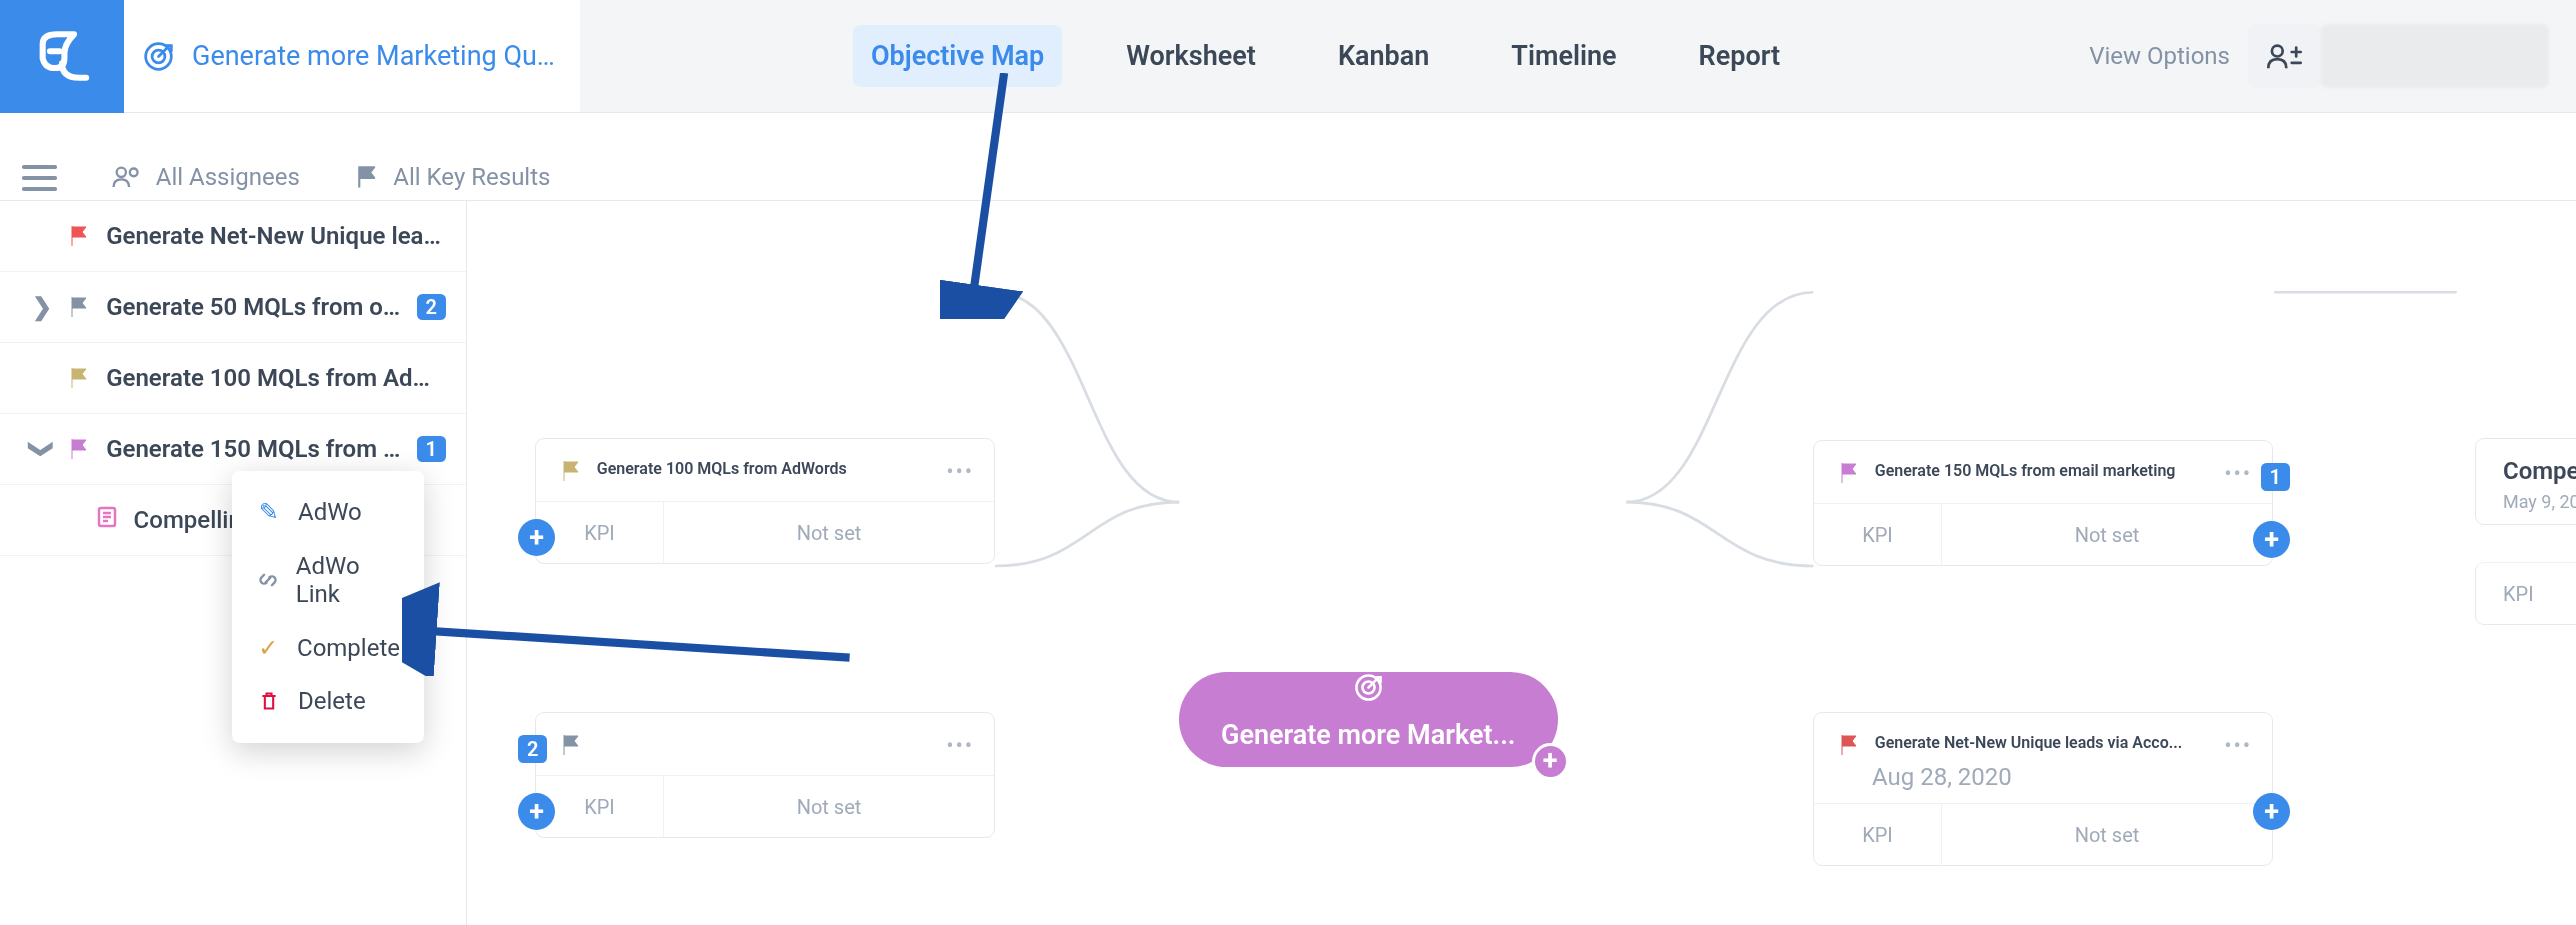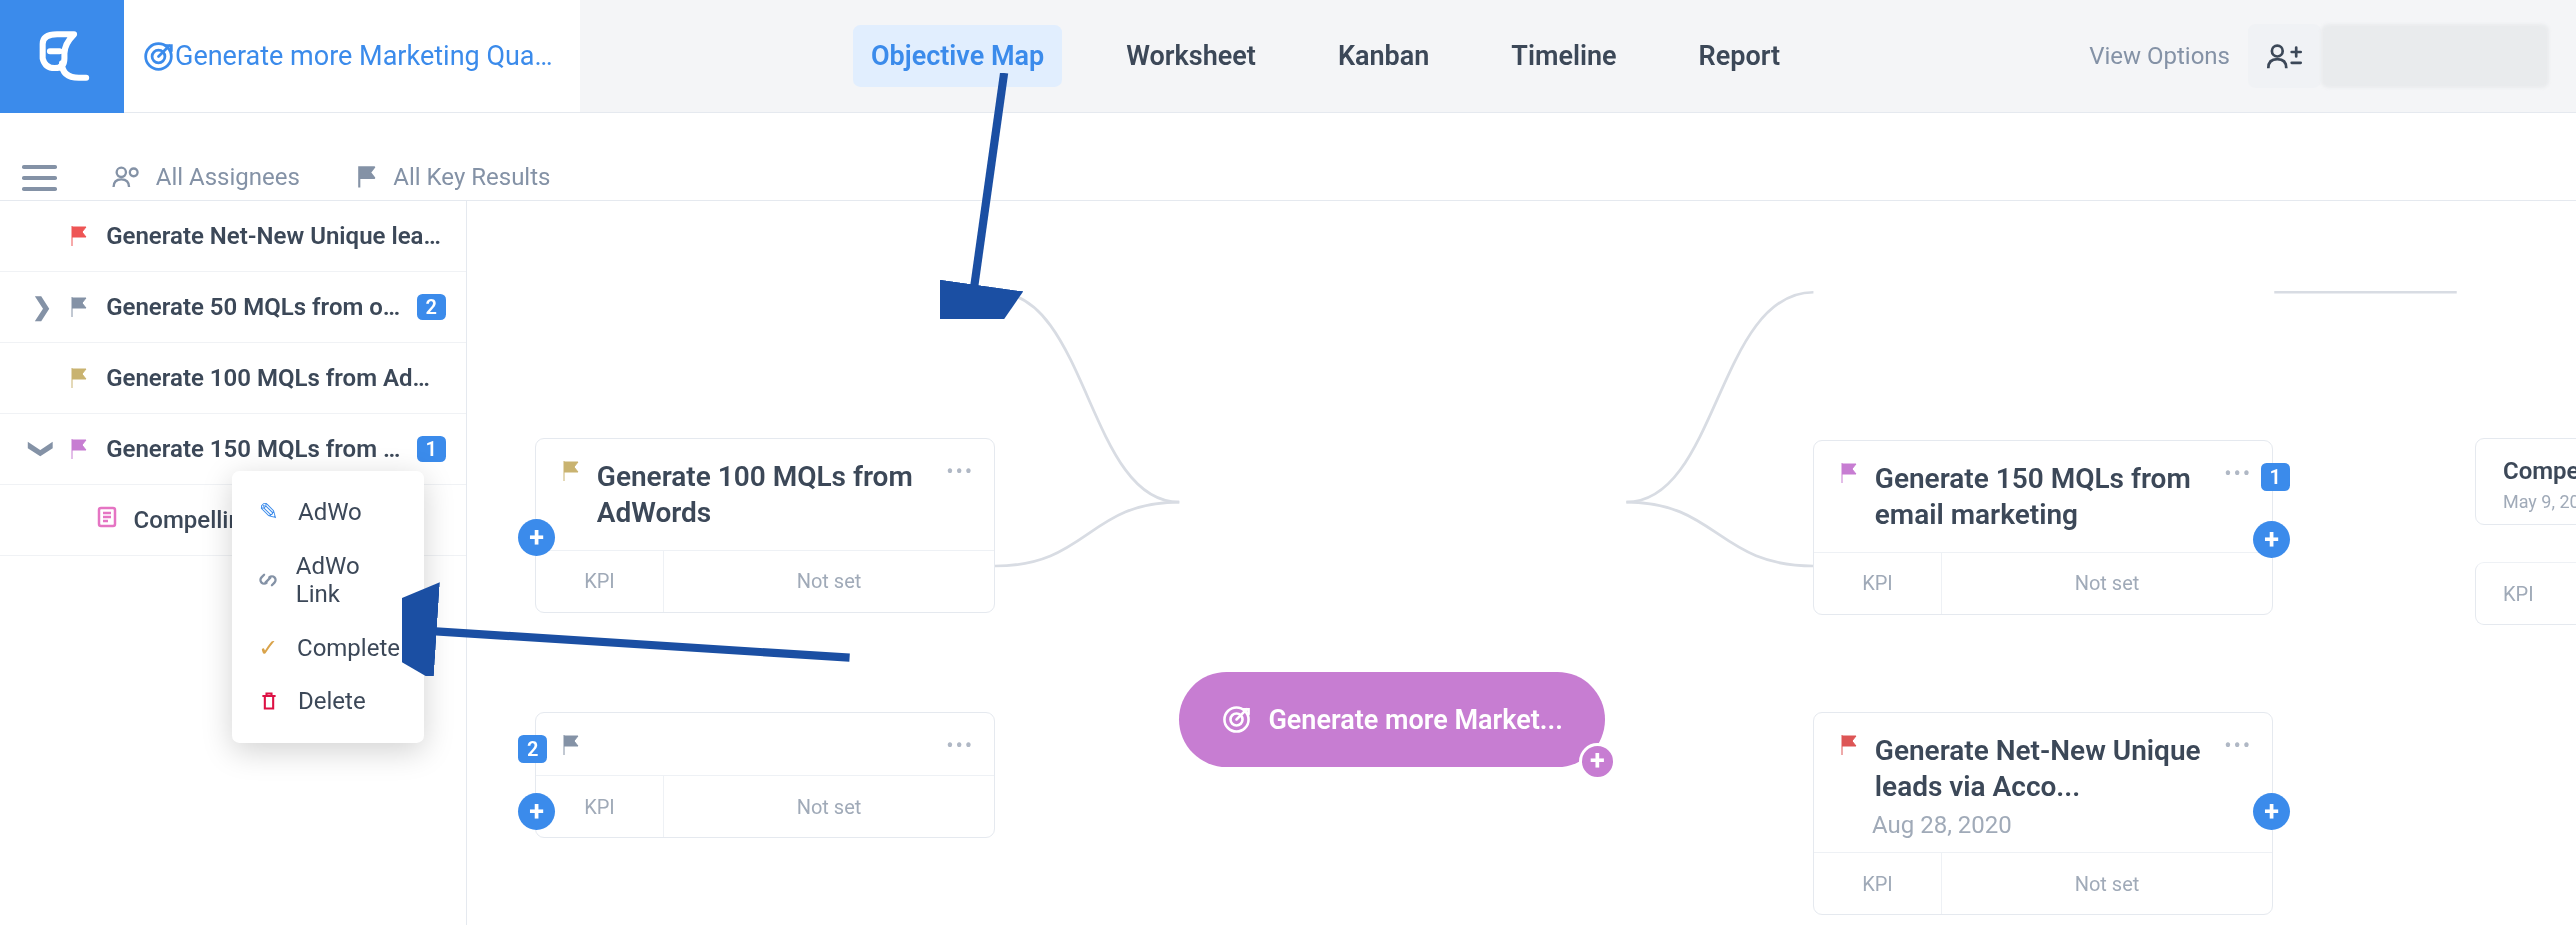--- a/index.html
+++ b/index.html
@@ -1,21 +1,21 @@
 <!DOCTYPE html>
 <html style="font-size:14.6px"><head>
 <meta charset="utf-8">
 <style>
   * { box-sizing: border-box; margin:0; padding:0; font-family: -apple-system, BlinkMacSystemFont, "Segoe UI", Roboto, Arial, sans-serif; }
   body { background:#fff; width:2576px; height:926px; overflow:hidden; position:relative; font-size:22px; color:#3c4858;}
   
   .topbar { height:113px; display:flex; align-items:center; background:#f4f5f7; border-bottom:0.9px solid #e5e9ef;}
   .logo { width:124px; height:113px; background:#3b8beb; display:flex; align-items:center; justify-content:center;}
   .logo svg { width:58px; height:58px; }
-  .title-block { display:flex; align-items:center; gap:0; padding:0 18px; height:100%; background:#fff; width:456px;}
+  .title-block { display:flex; align-items:center; gap:17px; padding:0 18px; height:100%; background:#fff; width:456px;}
   .title-block .target { width:33px; height:33px; display:flex; align-items:center; justify-content:center;}
   .title-text { color:#3b8beb; font-size:27px; white-space:nowrap; overflow:hidden; text-overflow:ellipsis;}
   .tabs { flex:1; display:flex; justify-content:center; gap:46px;}
   .tab { font-size:27px; font-weight:600; color:#3c4858; padding:14.6px 18px; border-radius:7.3px; cursor:pointer;}
   .tab.active { background:#e1eefe; color:#3b8beb; }
   .right-tools { display:flex; align-items:center; padding-right:27px;}
   .view-options { color:#8492a6; font-size:24px; padding:9px 18px;}
   .square-btn { width:73px; height:64px; border-radius:7.3px; background:#f0f2f5; display:flex; align-items:center; justify-content:center;}
   .avatar-blur { width:228px; height:64px; border-radius:7.3px; background:#e9ebed; filter:blur(1.8px);}
   
@@ -39,31 +39,31 @@
   .flag.redb path{ fill:#d55; stroke:#d55;}
   .doc-icon { color:#e574c3;}
   
   .ctx-menu { position:absolute; left:232px; top:471px; width:192px; background:#fff; border-radius:7.3px; box-shadow:0 7.3px 31px rgba(0,0,0,0.18); padding:14.6px 0; z-index:50;}
   .ctx-item { display:flex; align-items:center; gap:16.4px; padding:12.8px 24px; font-size:24px; color:#3c4858; cursor:pointer;}
   .ctx-item .ic { width:25.6px; display:flex; justify-content:center;}
   
   .canvas { position:absolute; left:467px; top:201px; right:0; bottom:0; background:#fff; overflow:hidden;}
   .node { position:absolute; background:#fff; border:0.9px solid #e5e9ef; border-radius:9px; width:460px; box-shadow:0 0 0 rgba(0,0,0,0);}
   .node-header { padding:20px 24px 18px 24px; display:flex; gap:12.8px; position:relative;}
-  .node-title { font-size:28px; font-weight:600; line-height:1.3; flex:1;}
+  .node-title { font-size:16px; font-weight:600; line-height:1.3; flex:1;}
   .node-more { position:absolute; right:20px; top:20px; color:#b0b8c5; letter-spacing:1.8px;}
   .node-date { font-size:24px; color:#a0aab8; padding:0 24px 12.8px 58px;}
   .node-footer { display:flex; border-top:0.9px solid #eef1f5; height:62px;}
   .node-footer .cell{ flex:1; display:flex; align-items:center; justify-content:center; font-size:20px; color:#a0aab8;}
   .node-footer .cell:first-child{ flex:0 0 128px; border-right:0.9px solid #eef1f5;}
   .add-circle { position:absolute; width:37px; height:37px; border-radius:50%; background:#3b8beb; color:#fff; display:flex; align-items:center; justify-content:center; font-size:27px; font-weight:700;}
   .node .add-circle.left { left:-18px; top:80px;}
   .node .add-circle.right { right:-18px; top:80px;}
   .small-badge { position:absolute; left:-18px; top:22px; background:#3b8beb; color:#fff; border-radius:5.5px; font-size:20px; padding:1.8px 9px; font-weight:600;}
-  .center-node { position:absolute; background:#c77dd2; color:#fff; border-radius:55px; height:95px; display:flex; align-items:center; gap:16.4px; padding:0 42px; font-size:27px; font-weight:600;}
+  .center-node { position:absolute; background:#c77dd2; color:#fff; border-radius:55px; height:95px; display:flex; align-items:center; gap:16.4px; padding:0 42px; font-size:27px; font-weight:600;flex-direction:column;}
   .center-node .add-circle{ background:#c77dd2; border:3.7px solid #fff; bottom:-18px; right:-3.7px; top:auto;}
   
   .arrow { position:absolute; pointer-events:none; z-index:100;}
   
   svg.conn { position:absolute; overflow:visible; pointer-events:none;}
   .partial-node { position:absolute; background:#fff; border:0.9px solid #e5e9ef; border-radius:9px 0 0 9px; padding:18px 0 12.8px 27px;}
   .partial-node .title{font-size:24px; font-weight:600;}
   .partial-node .date{font-size:18px; color:#a0aab8; margin-top:5.5px;}
 </style>
 </head>

